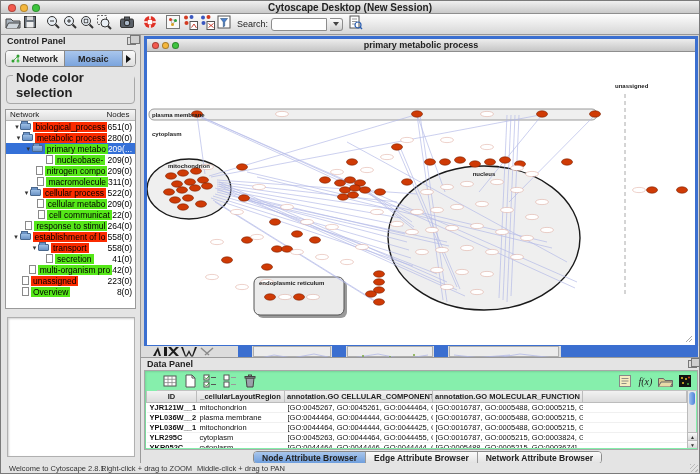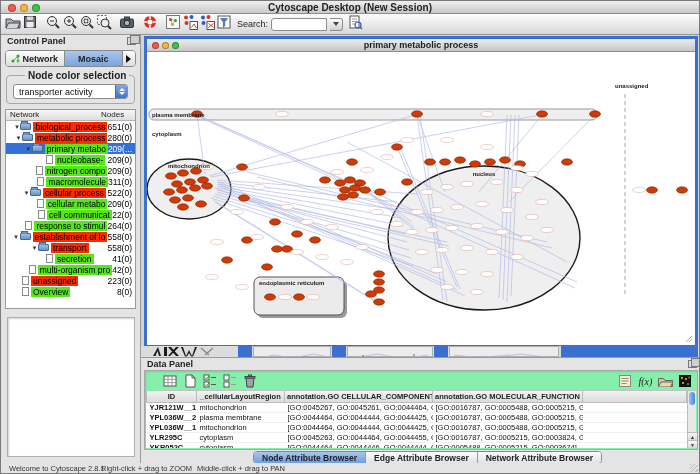--- a/index.html
+++ b/index.html
@@ -30,34 +30,34 @@
   .ptitle{height:12px;font-size:9px;font-weight:bold;color:#222;padding:1px 0 0 6px;}
   .floaticon{position:absolute;top:2px;right:4px;width:9px;height:8px;border:1px solid #777;background:#dcdcdc;}
   .floaticon::after{content:"";position:absolute;left:2px;top:-3px;width:8px;height:7px;border:1px solid #777;background:#cfcfcf;}
   .ctabs{display:flex;margin:3px 4px 0 4px;height:17px;border:1px solid #8a8a8a;border-radius:4px;overflow:hidden;background:#f4f4f4;}
   .ctab{flex:1;display:flex;align-items:center;justify-content:center;font-size:9px;font-weight:bold;color:#222;
         border-right:1px solid #8a8a8a;background:linear-gradient(#fbfbfb,#dedede);gap:2px;}
   .ctab.sel{background:linear-gradient(#a9c6ec,#7ba4dd);}
   .ctabarrow{width:12px;display:flex;align-items:center;justify-content:center;background:linear-gradient(#fbfbfb,#dedede);}
   .ctabarrow::after{content:"";border:4px solid transparent;border-left:5px solid #111;margin-left:3px;}
   .groupbox{position:relative;margin:8px 5px 0 5px;border:1px solid #a8a8a8;border-radius:4px;padding:8px 6px 4px 6px;}
-  .grouplbl{position:absolute;top:-6px;left:6px;background:#e4e4e4;padding:0 3px;font-size:10px;font-weight:bold;color:#222;margin-left:12px;}
+  .grouplbl{position:absolute;top:-6px;left:6px;background:#e4e4e4;padding:0 3px;font-size:13px;font-weight:bold;color:#222;}
   .dropdown{display:flex;align-items:center;height:15px;border:1px solid #8d8d8d;border-radius:3px;background:#fff;overflow:hidden;}
   .dropdown .val{flex:1;font-size:9px;color:#111;padding-left:5px;white-space:nowrap;}
   .stepper{width:12px;height:100%;background:linear-gradient(#7fa9e8,#3f74cc);display:flex;flex-direction:column;align-items:center;justify-content:center;border-left:1px solid #666;}
   .stepper i{border:3px solid transparent;display:block;}
   .stepper i.up{border-bottom:3px solid #fff;margin-bottom:1px;}
   .stepper i.dn{border-top:3px solid #fff;}
   .checkrow{display:flex;align-items:center;gap:4px;margin:6px 0 0 10px;}
   .checkbox{width:10px;height:10px;border-radius:2px;border:1px solid #2c5aa8;
     background:linear-gradient(#7fa9e8,#3568c8);color:#fff;font-size:9px;line-height:9px;text-align:center;font-weight:bold;}
   .checklbl{font-size:9px;color:#111;}
   .treewrap{position:absolute;top:74px;left:4px;right:4px;height:200px;border:1px solid #9a9a9a;background:#fff;overflow:hidden;}
   .treehead{display:flex;height:11px;background:linear-gradient(#f6f6f6,#dedede);border-bottom:1px solid #b5b5b5;font-size:8px;color:#222;}
-  .treehead .h1{flex:1;padding-left:4px;} .treehead .h2{width:34px;text-align:left;}
+  .treehead .h1{flex:1;padding-left:4px;} .treehead .h2{width:34px;text-align:center;}
   .trow{display:flex;align-items:center;height:11px;font-size:8.5px;white-space:nowrap;overflow:hidden;}
   .trow.sel{background:#3470d8;}
   .trow.sel .tcount{color:#fff;}
   .ind{display:inline-block;height:1px;}
   .arrow{width:7px;font-size:7px;color:#333;text-align:center;flex:none;}
   .fold{width:11px;height:7px;background:linear-gradient(#9dbfe4,#6b93c6);border:1px solid #49688e;border-radius:1px;position:relative;flex:none;margin-right:2px;}
   .fold::before{content:"";position:absolute;top:-3px;left:0;width:5px;height:2px;background:#6b93c6;border:1px solid #49688e;border-bottom:none;}
   .file{width:7px;height:9px;background:#fff;border:1px solid #8a8a8a;flex:none;margin-right:2px;}
   .tlabel{padding:0 2px;color:#000;}
   .hl-green{background:#55e718;} .hl-red{background:#fb2b00;}

